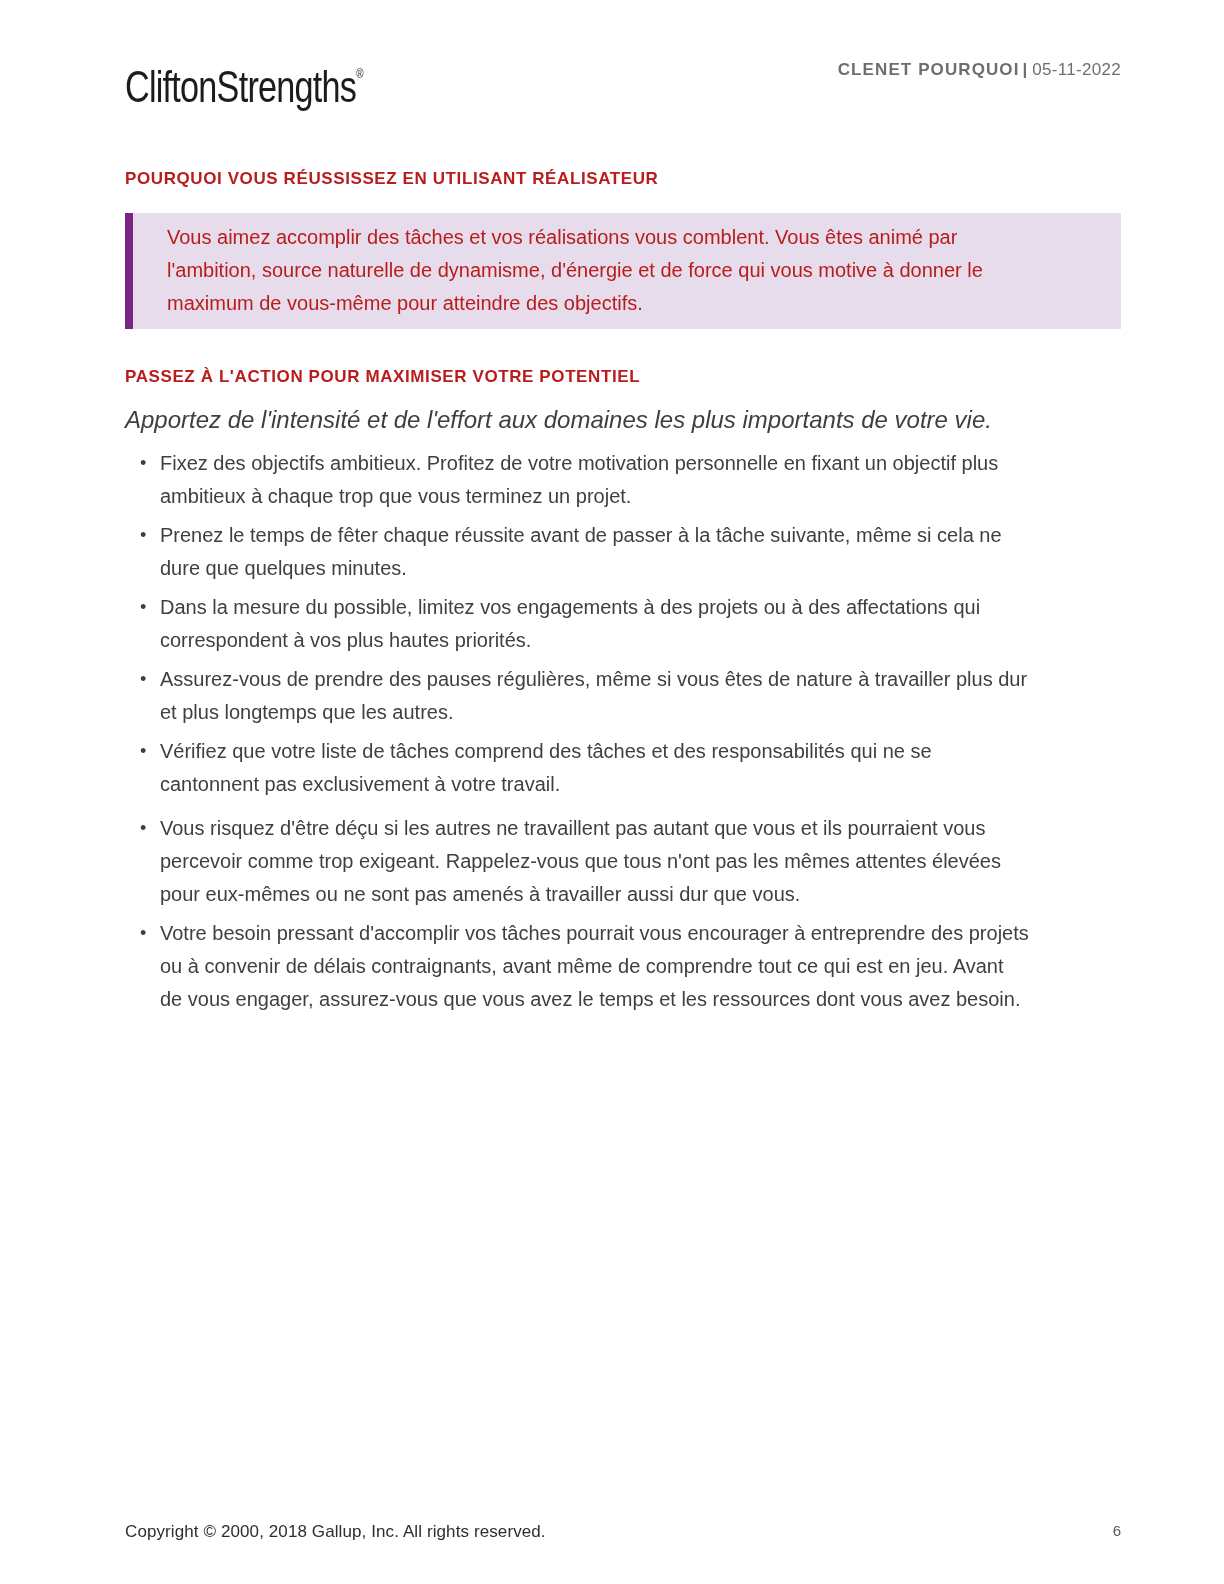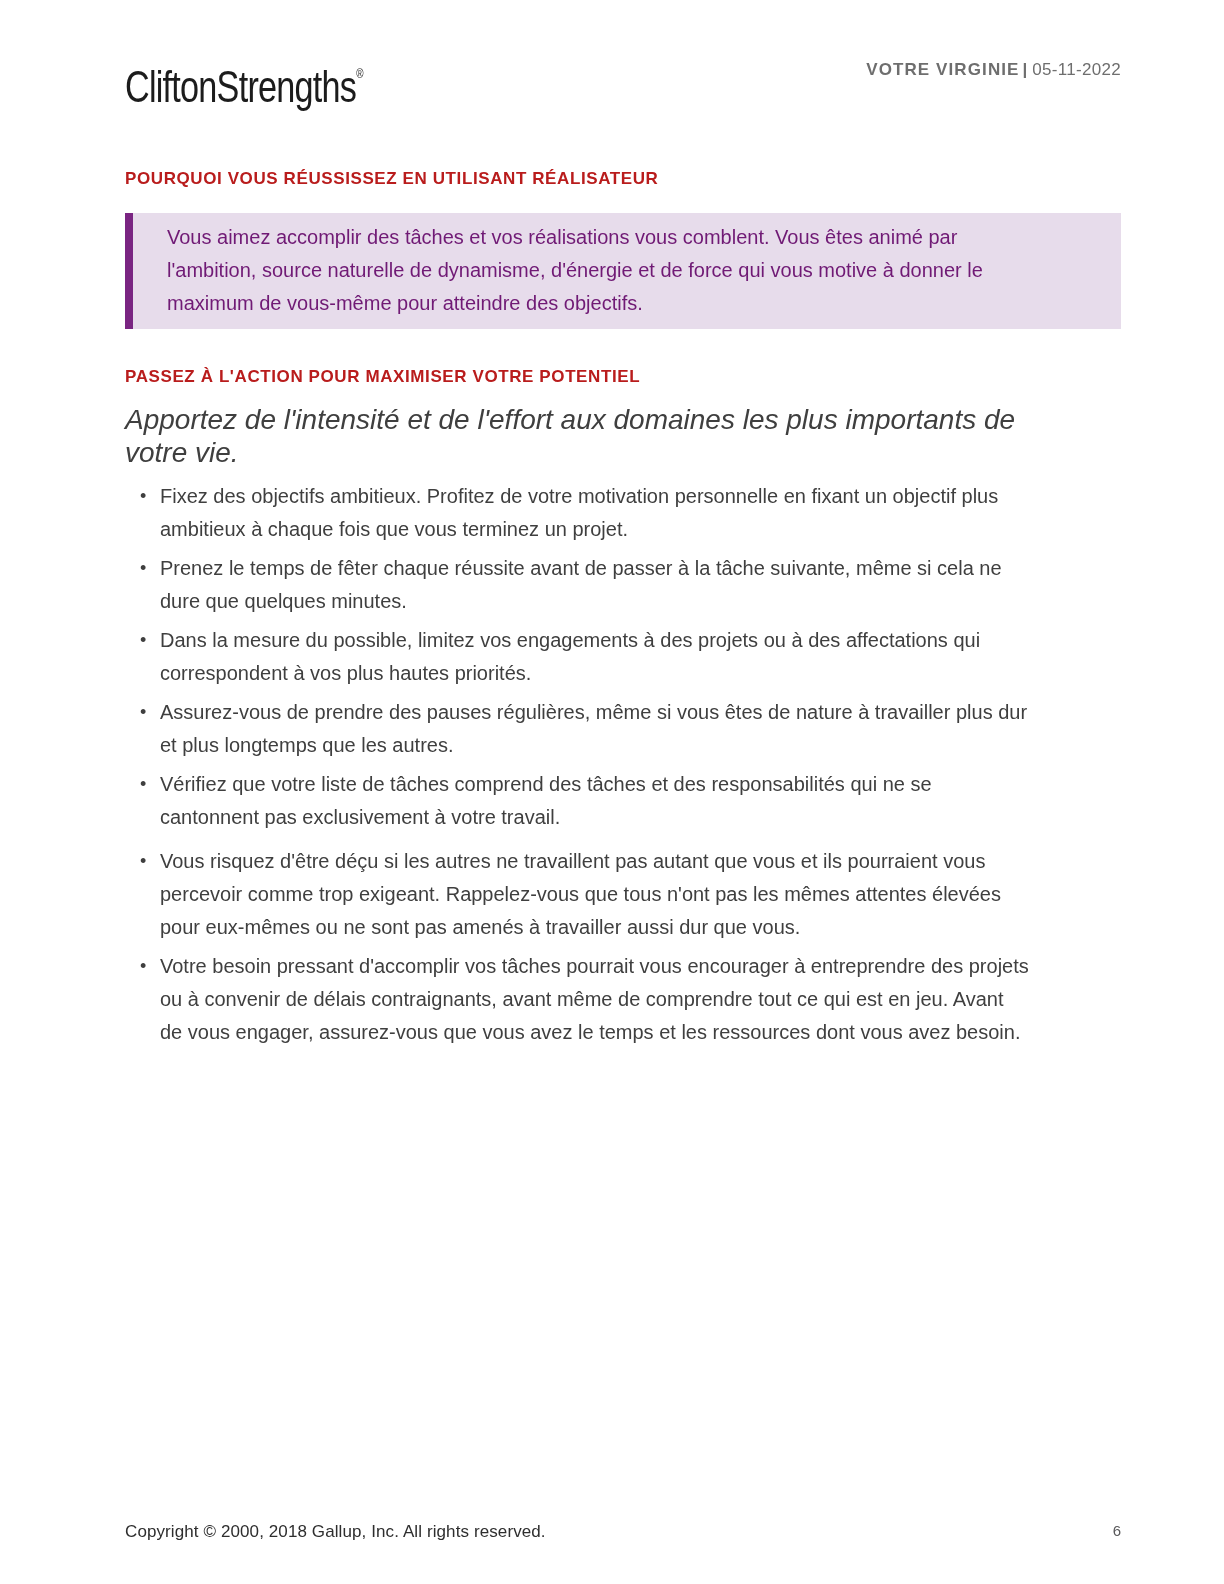--- a/index.html
+++ b/index.html
@@ -79,27 +79,27 @@
     border-left: 8px solid var(--accent, #7a2582);
     background: var(--quote-bg, #e7dceb);
     padding: 8px 40px 9px 34px;
     box-sizing: border-box;
   }
   .quote-box p {
     margin: 0;
     max-width: 880px;
     font-size: 20px;
     line-height: 33px;
-    color: #701a75;
+    color: #b91c1c;
   }
   
   .lead {
     margin: 15px 0 0 0;
     font-style: italic;
-    font-size: 28px;
+    font-size: 24px;
     line-height: 33px;
     color: #3f3f3f;
     max-width: 900px;
   }
   ul.bullets {
     list-style: none;
     margin: 11px 0 0 0;
     padding: 0;
   }
   ul.bullets li {
@@ -145,38 +145,38 @@
   }
 </style>
 </head>
 <body>
 
 <div class="page">
 
   <div class="header">
     <div class="logo"><span>CliftonStrengths</span><sup>®</sup></div>
     <div class="header-right">
-      <span class="person">VOTRE VIRGINIE</span><span class="sep">|</span><span class="date">05-11-2022</span>
+      <span class="person">CLENET POURQUOI</span><span class="sep">|</span><span class="date">05-11-2022</span>
     </div>
   </div>
 
   <h2 class="section-title title-why">POURQUOI VOUS RÉUSSISSEZ EN UTILISANT RÉALISATEUR</h2>
 
   <div class="quote-box">
     <p>Vous aimez accomplir des tâches et vos réalisations vous comblent. Vous êtes animé par l'ambition, source naturelle de dynamisme, d'énergie et de force qui vous motive à donner le maximum de vous-même pour atteindre des objectifs.</p>
   </div>
 
   <h2 class="section-title title-action">PASSEZ À L'ACTION POUR MAXIMISER VOTRE POTENTIEL</h2>
 
   <p class="lead">Apportez de l'intensité et de l'effort aux domaines les plus importants de votre vie.</p>
 
   <ul class="bullets">
     <li>
       <span class="marker">•</span>
-      <span class="bullet-text">Fixez des objectifs ambitieux. Profitez de votre motivation personnelle en fixant un objectif plus ambitieux à chaque fois que vous terminez un projet.</span>
+      <span class="bullet-text">Fixez des objectifs ambitieux. Profitez de votre motivation personnelle en fixant un objectif plus ambitieux à chaque trop que vous terminez un projet.</span>
     </li>
     <li>
       <span class="marker">•</span>
       <span class="bullet-text">Prenez le temps de fêter chaque réussite avant de passer à la tâche suivante, même si cela ne dure que quelques minutes.</span>
     </li>
     <li>
       <span class="marker">•</span>
       <span class="bullet-text">Dans la mesure du possible, limitez vos engagements à des projets ou à des affectations qui correspondent à vos plus hautes priorités.</span>
     </li>
     <li>

